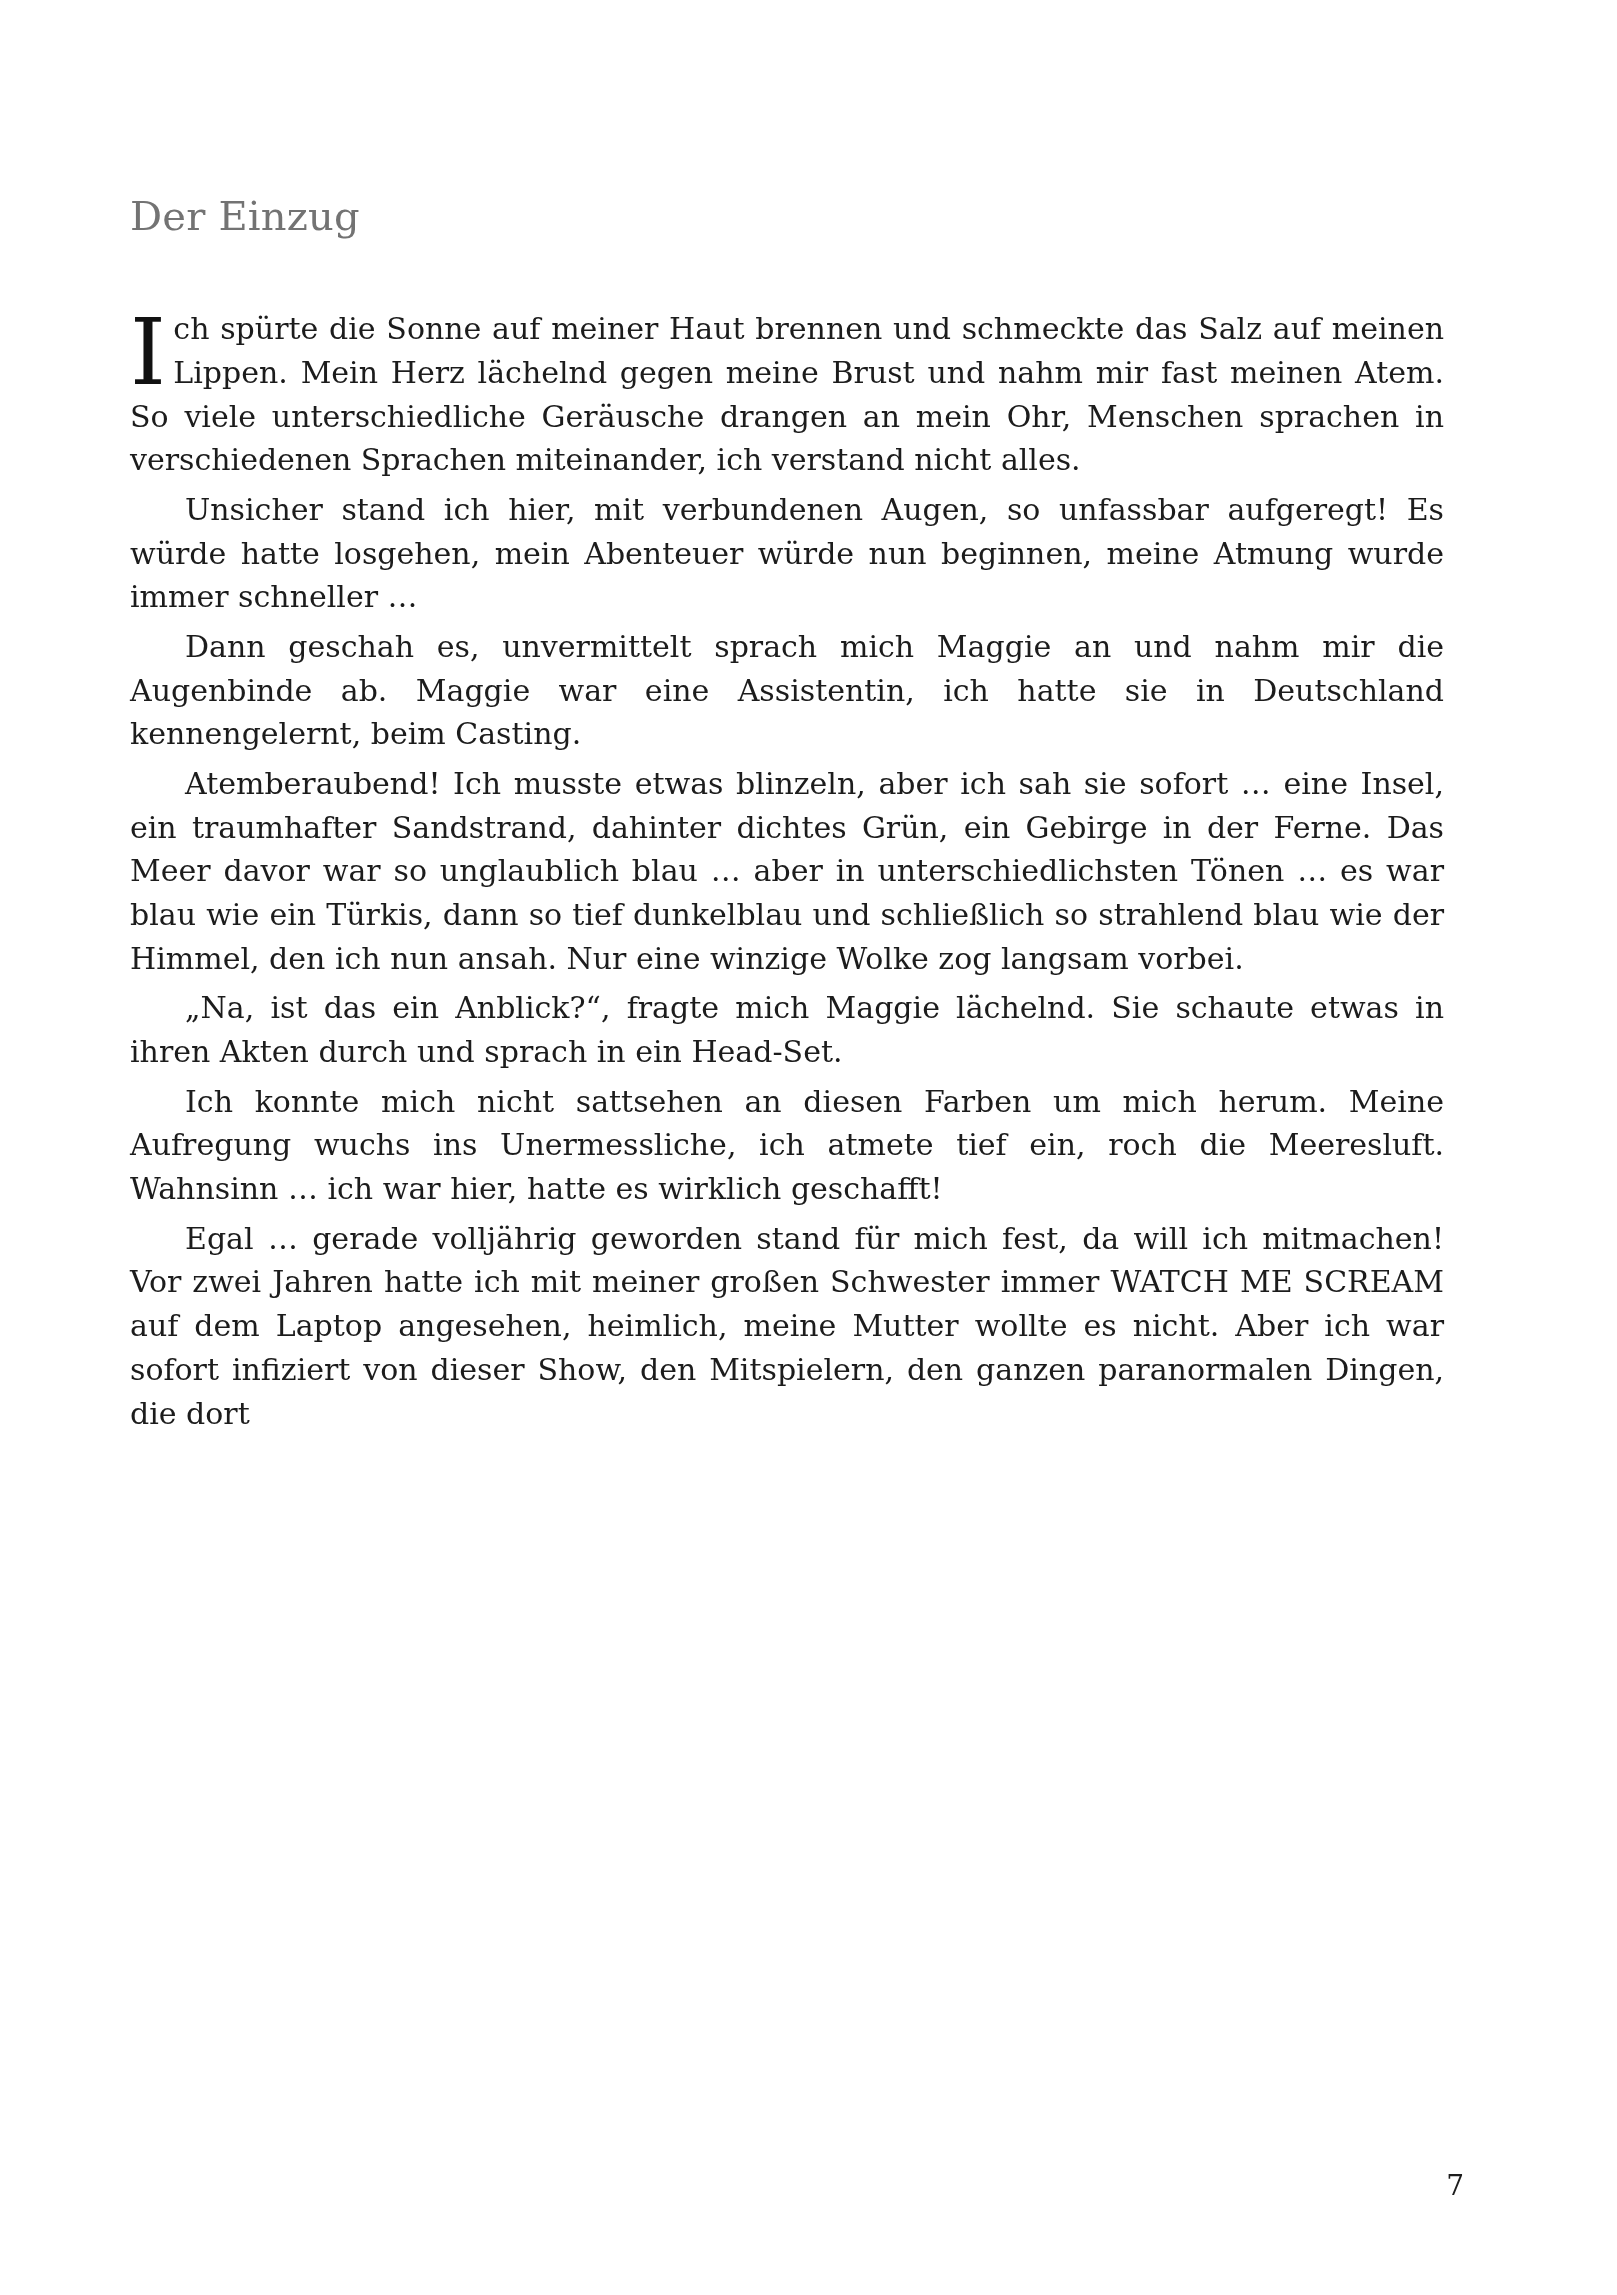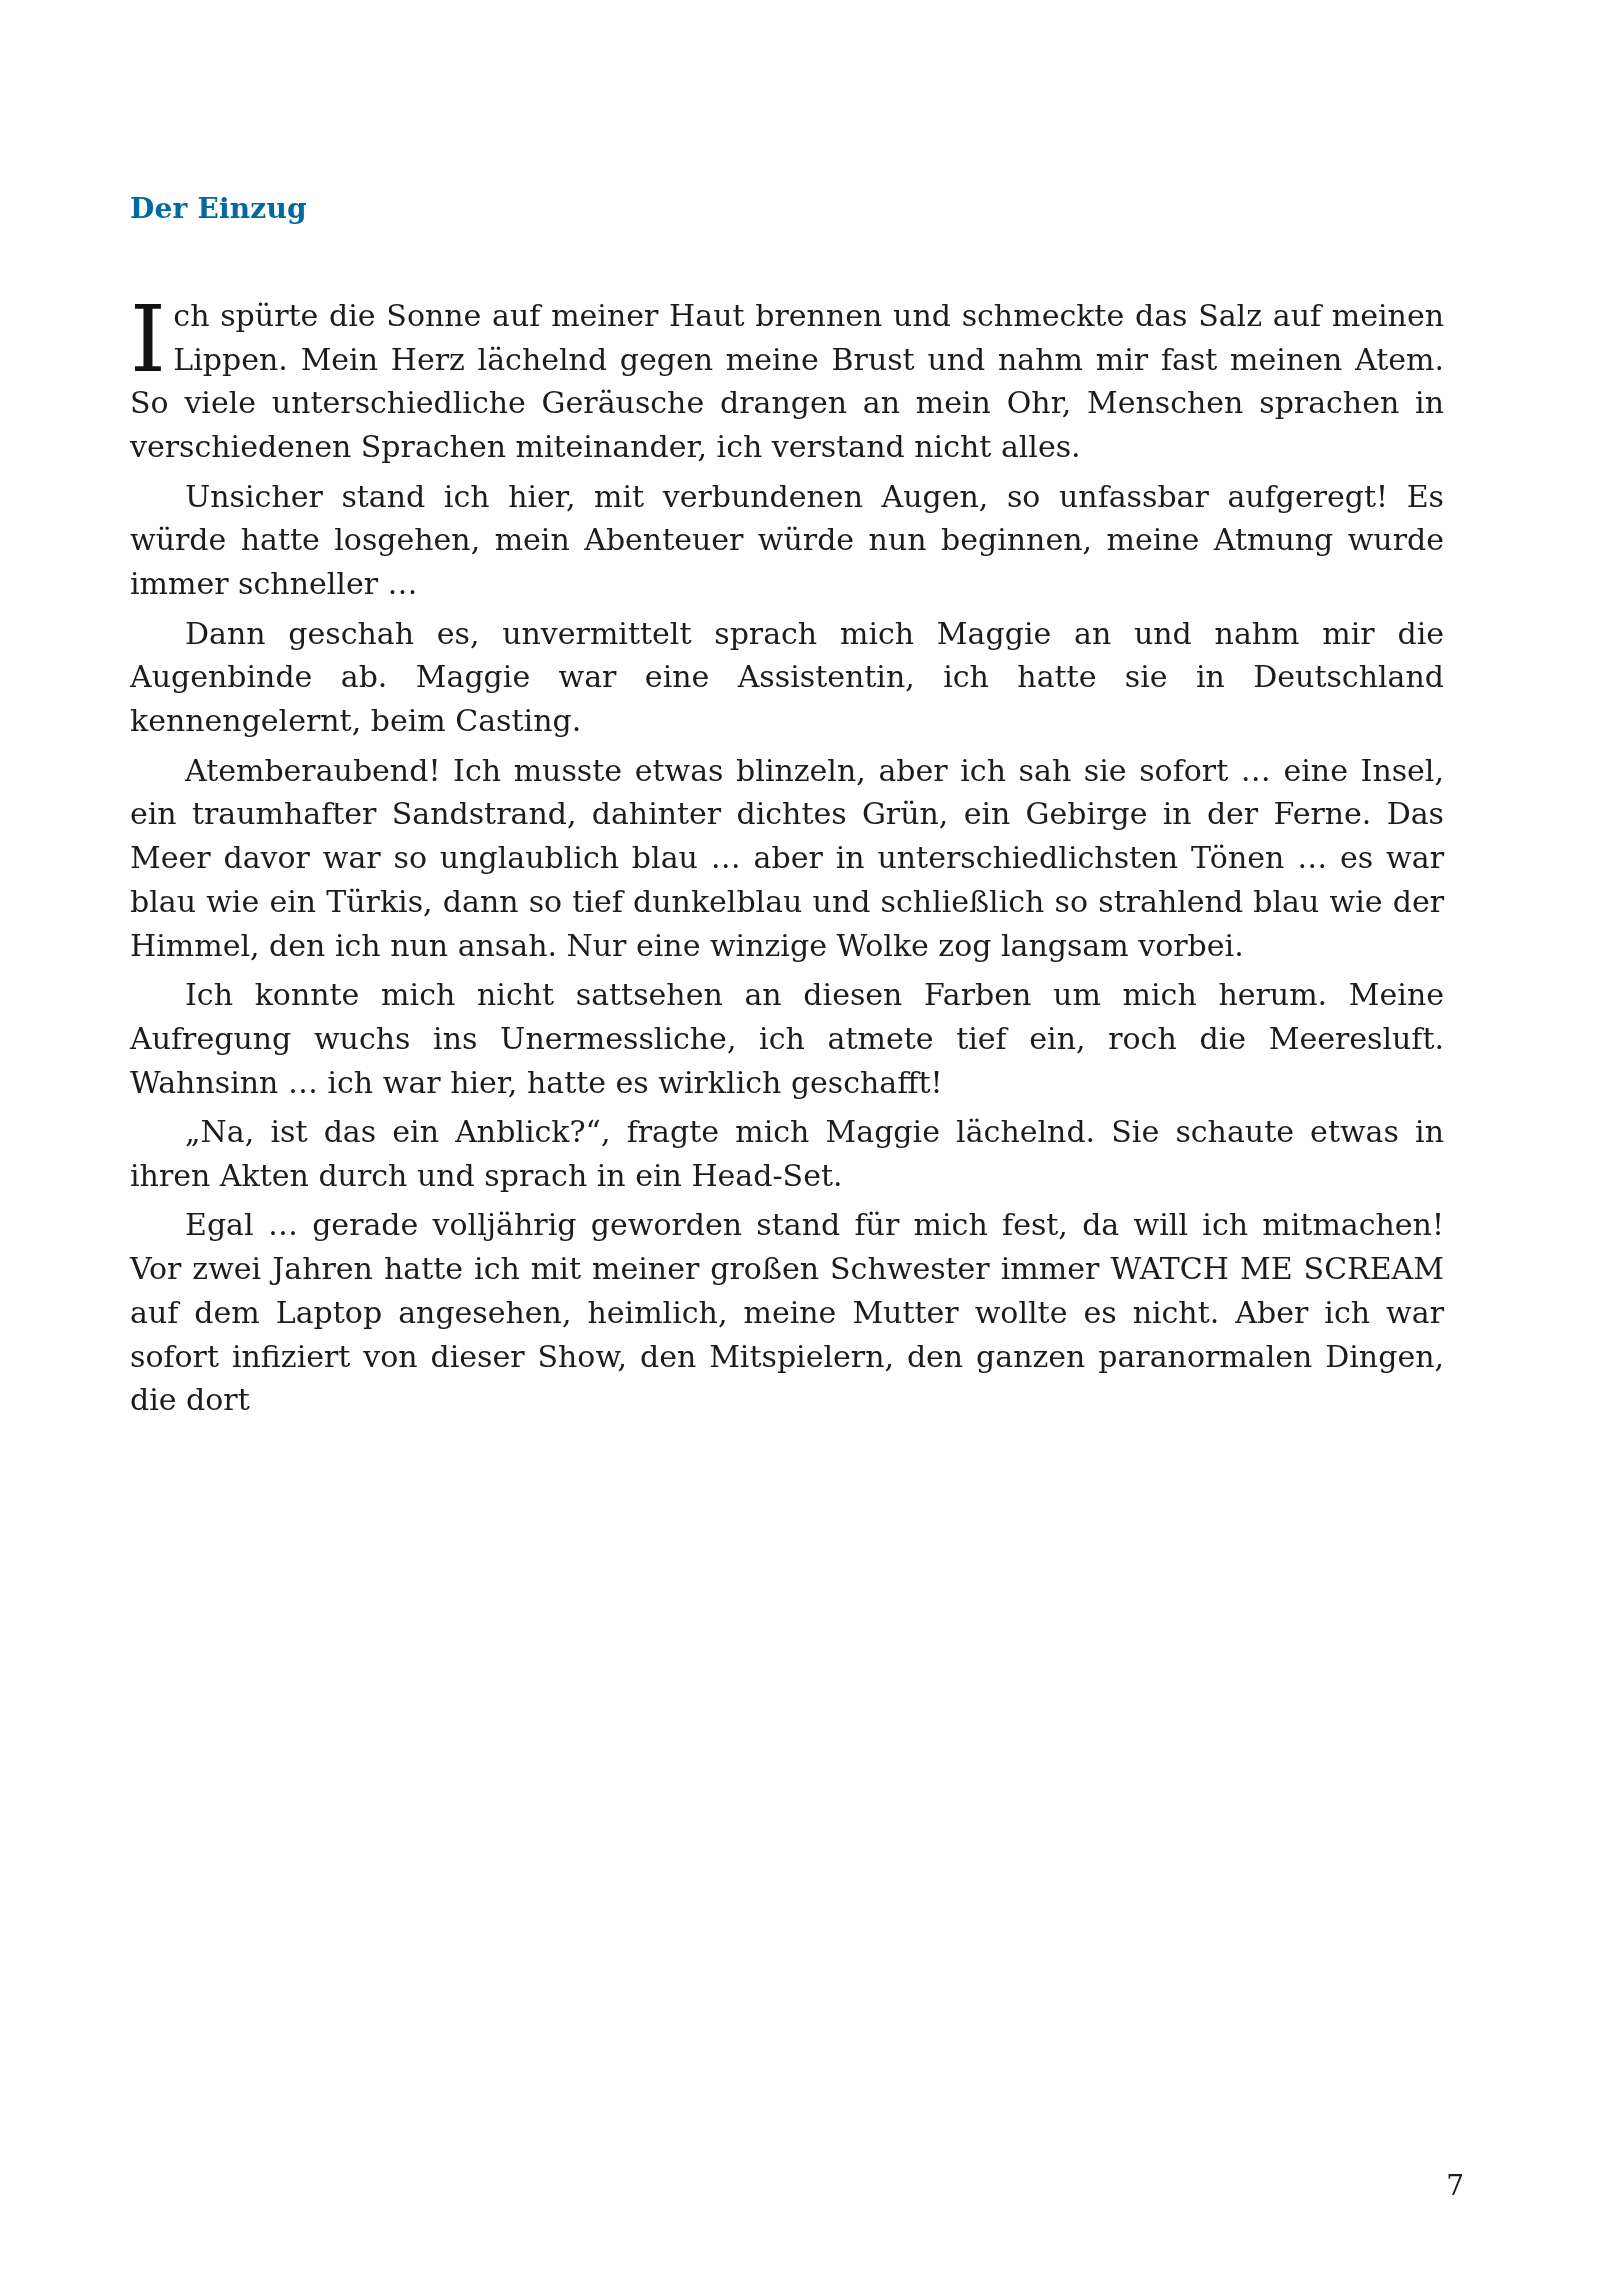--- a/index.html
+++ b/index.html
@@ -17,26 +17,26 @@
     color: #1a1a1a;
   }
   .content {
     position: absolute;
     left: 130px;
     top: 194px;
     width: 1314px;
   }
   .chapter-title {
     font-family: "DejaVu Serif", serif;
-    font-weight: bold;
-    font-size: 28px;
+    font-weight: normal;
+    font-size: 40px;
     line-height: 1.1;
     letter-spacing: 0.2px;
     margin: 0 0 69px 0;
-    color: #0369a1;
+    color: #737373;
   }
   .para {
     font-size: 30px;
     line-height: 1.46;
     margin: 0 0 5.6px 0;
     text-align: justify;
     text-justify: inter-word;
     hyphens: manual;
     color: #1c1c1c;
   }
@@ -74,23 +74,23 @@
     <h1 class="chapter-title">Der Einzug</h1>
 
     <p class="para first"><span class="dropcap">I</span><span>ch spürte die Sonne auf meiner Haut brennen und schmeckte das Salz auf meinen Lippen. Mein Herz lächelnd gegen meine Brust und nahm mir fast meinen Atem. So viele unterschiedliche Geräusche drangen an mein Ohr, Menschen sprachen in verschiedenen Sprachen miteinander, ich verstand nicht alles.</span></p>
 
     <p class="para indent">Unsicher stand ich hier, mit verbundenen Augen, so unfassbar aufgeregt! Es würde hatte losgehen, mein Abenteuer würde nun beginnen, meine Atmung wurde immer schneller …</p>
 
     <p class="para indent">Dann geschah es, unvermittelt sprach mich Maggie an und nahm mir die Augenbinde ab. Maggie war eine Assistentin, ich hatte sie in Deutschland kennengelernt, beim Casting.</p>
 
     <p class="para indent">Atemberaubend! Ich musste etwas blinzeln, aber ich sah sie sofort … eine Insel, ein traumhafter Sandstrand, dahinter dichtes Grün, ein Gebirge in der Ferne. Das Meer davor war so unglaublich blau … aber in unterschiedlichsten Tönen … es war blau wie ein Türkis, dann so tief dunkelblau und schließlich so strahlend blau wie der Himmel, den ich nun ansah. Nur eine winzige Wolke zog langsam vorbei.</p>
 
+    <p class="para indent">„Na, ist das ein Anblick?“, fragte mich Maggie lächelnd. Sie schaute etwas in ihren Akten durch und sprach in ein Head-Set.</p>
+
     <p class="para indent">Ich konnte mich nicht sattsehen an diesen Farben um mich herum. Meine Aufregung wuchs ins Unermessliche, ich atmete tief ein, roch die Meeresluft. Wahnsinn … ich war hier, hatte es wirklich geschafft!</p>
-
-    <p class="para indent">„Na, ist das ein Anblick?“, fragte mich Maggie lächelnd. Sie schaute etwas in ihren Akten durch und sprach in ein Head-Set.</p>
 
 
     <p class="para indent">Egal … gerade volljährig geworden stand für mich fest, da will ich mitmachen! Vor zwei Jahren hatte ich mit meiner großen Schwester immer WATCH ME SCREAM auf dem Laptop angesehen, heimlich, meine Mutter wollte es nicht. Aber ich war sofort infiziert von dieser Show, den Mitspielern, den ganzen paranormalen Dingen, die dort</p>
 
   </div>
 
   <div class="folio">7</div>
 </div>
 
 

